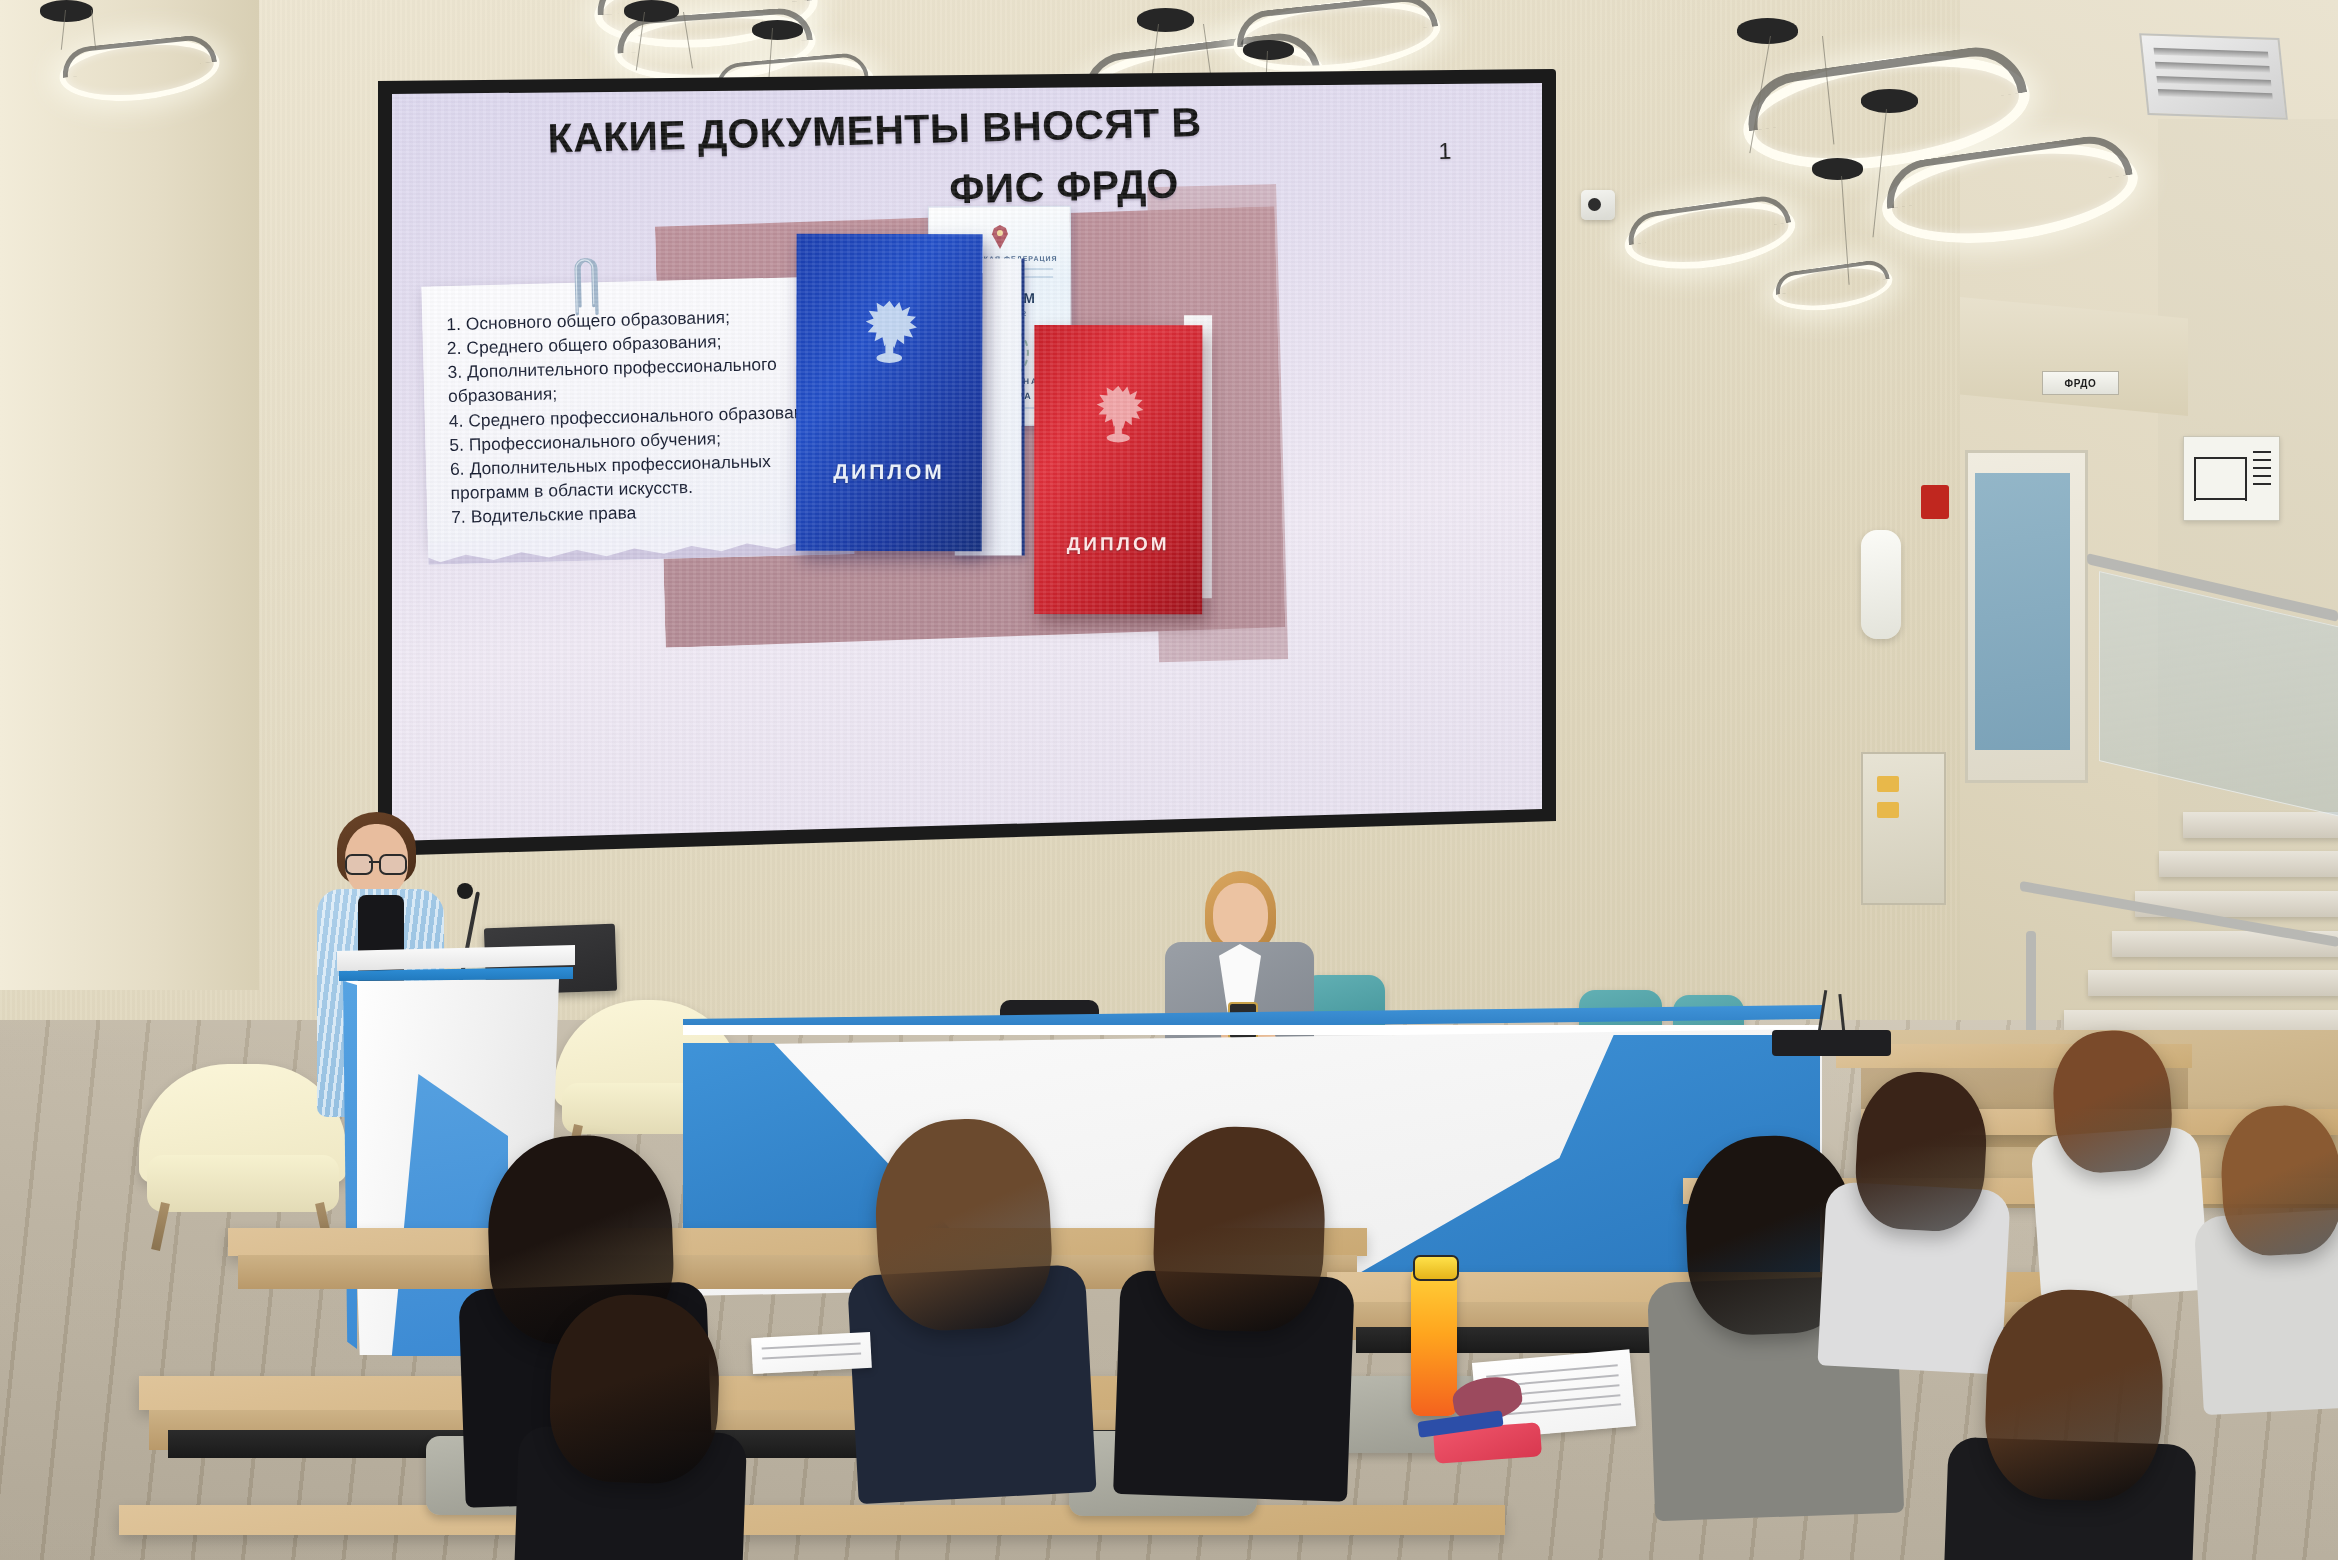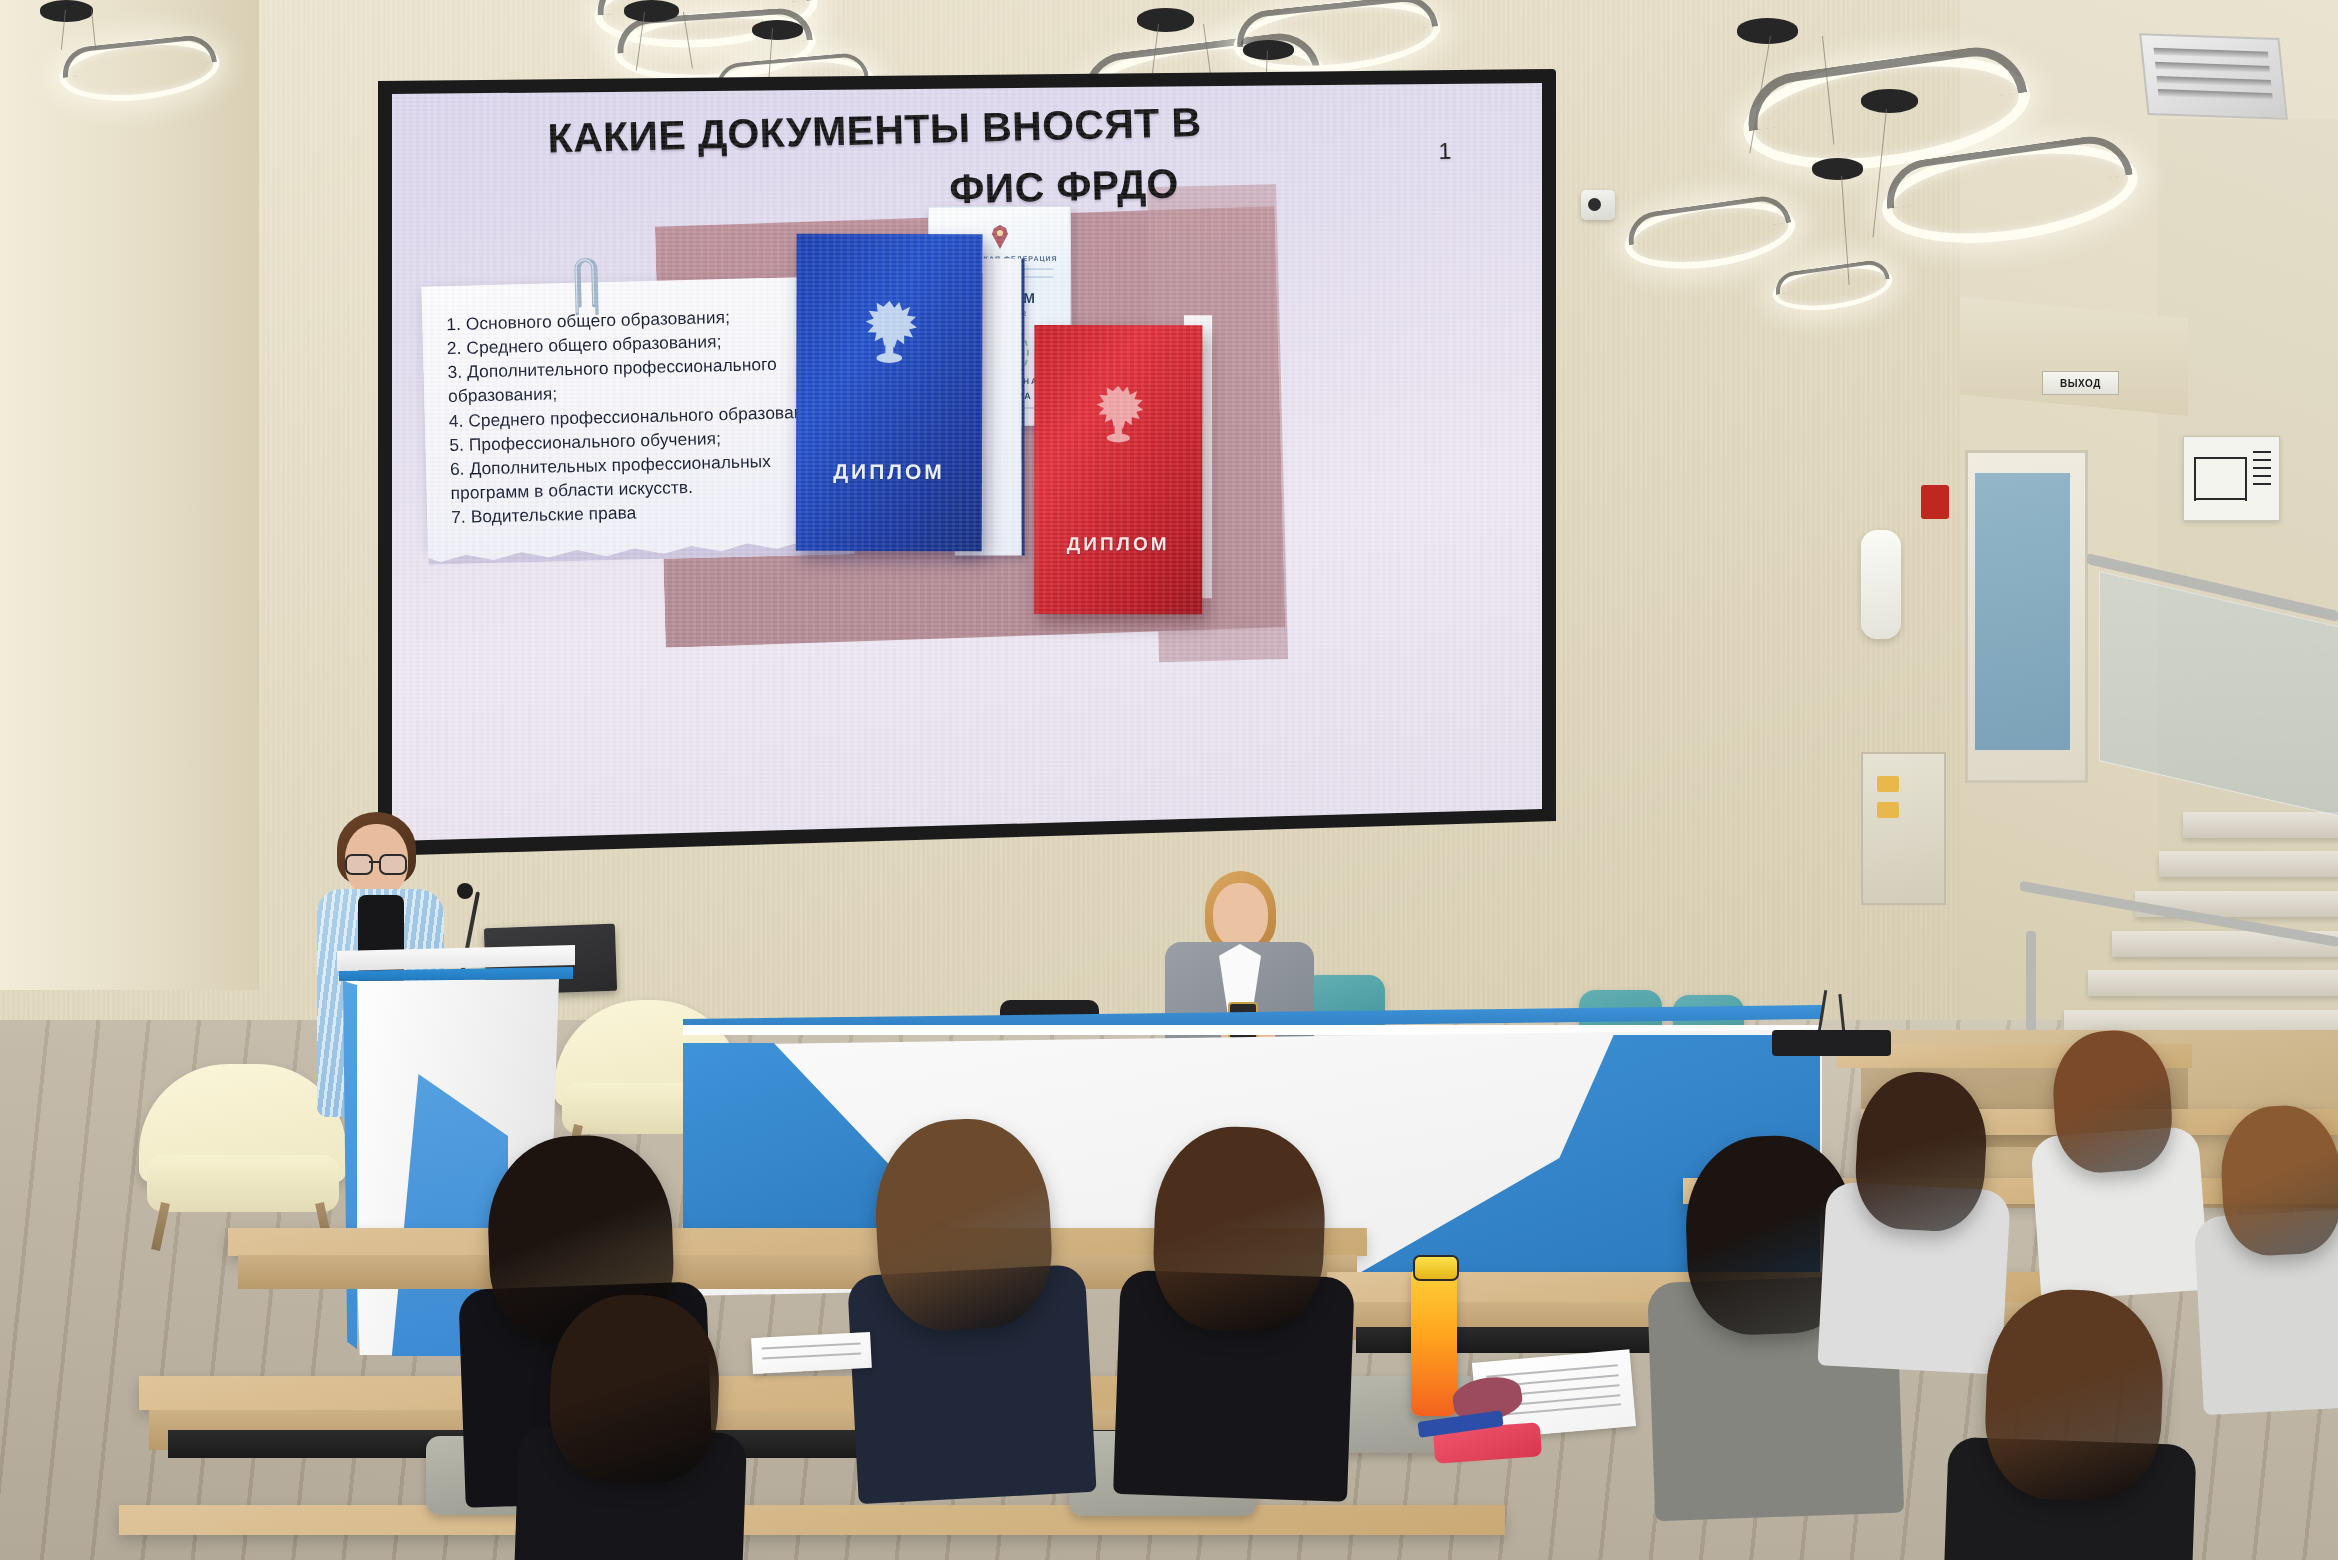--- a/index.html
+++ b/index.html
@@ -454,21 +454,21 @@
   </div>
 
   <div class="speaker-wall"></div>
   <div class="fire-panel"></div>
   <div class="cabinet">
     <i style="left:14px;top:22px;width:22px;height:16px"></i>
     <i style="left:14px;top:48px;width:22px;height:16px"></i>
   </div>
   <div class="door"></div>
   <div class="door-glass"></div>
-  <div class="exit-sign">ВЫХОД</div>
+  <div class="exit-sign">ФРДО</div>
   <div class="evac">
     <i style="left:10px;top:20px;width:53px;height:2px"></i>
     <i style="left:10px;top:20px;width:2px;height:44px"></i>
     <i style="left:61px;top:20px;width:2px;height:44px"></i>
     <i style="left:10px;top:61px;width:53px;height:2px"></i>
     <i style="left:69px;top:14px;width:18px;height:1.5px"></i>
     <i style="left:69px;top:22px;width:18px;height:1.5px"></i>
     <i style="left:69px;top:30px;width:18px;height:1.5px"></i>
     <i style="left:69px;top:38px;width:18px;height:1.5px"></i>
     <i style="left:69px;top:46px;width:18px;height:1.5px"></i>

